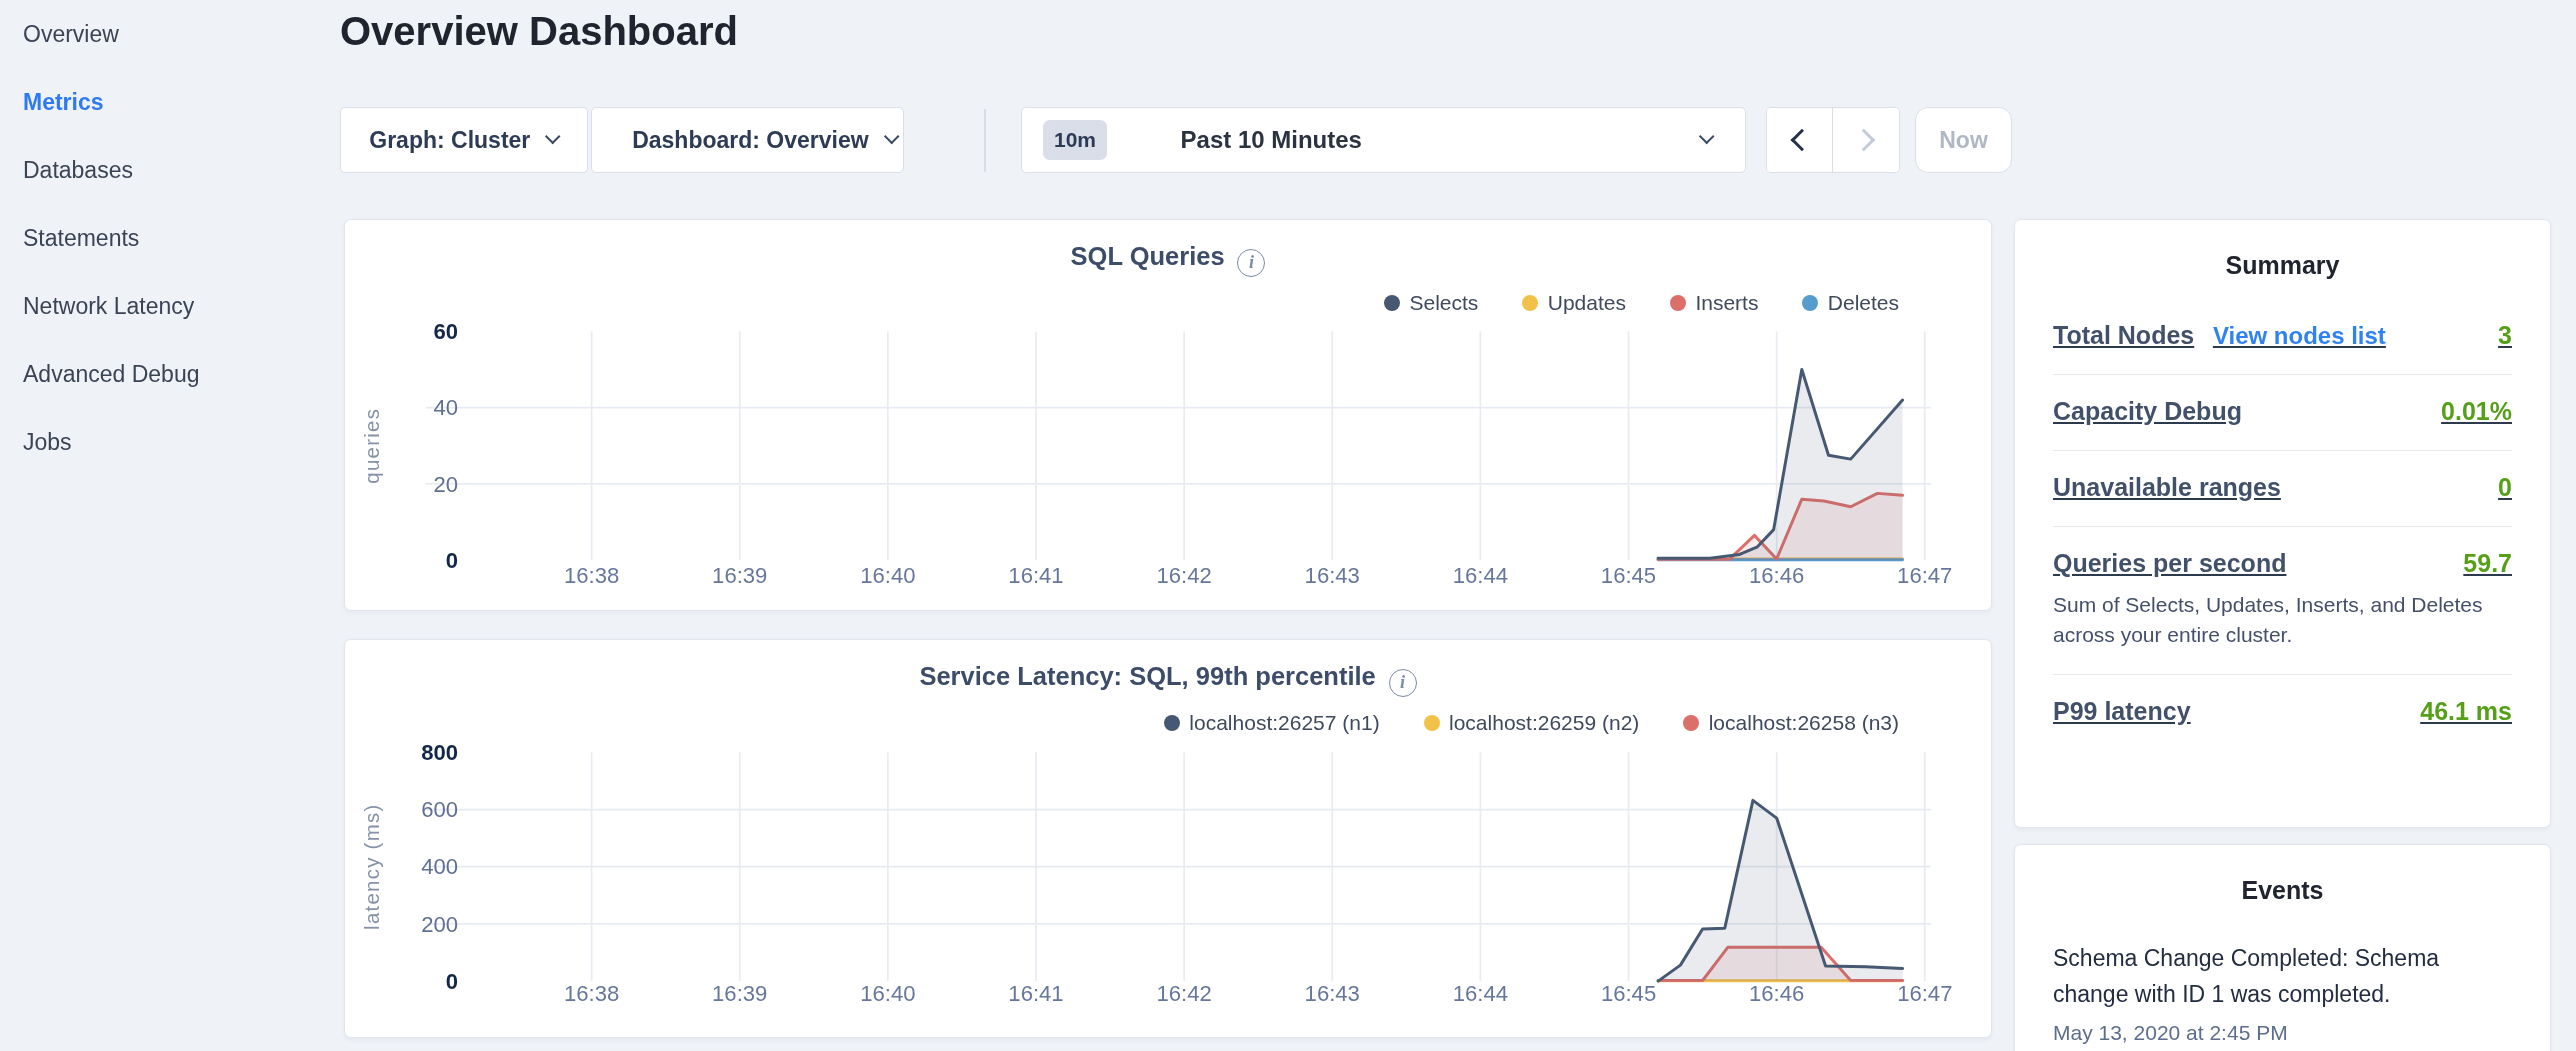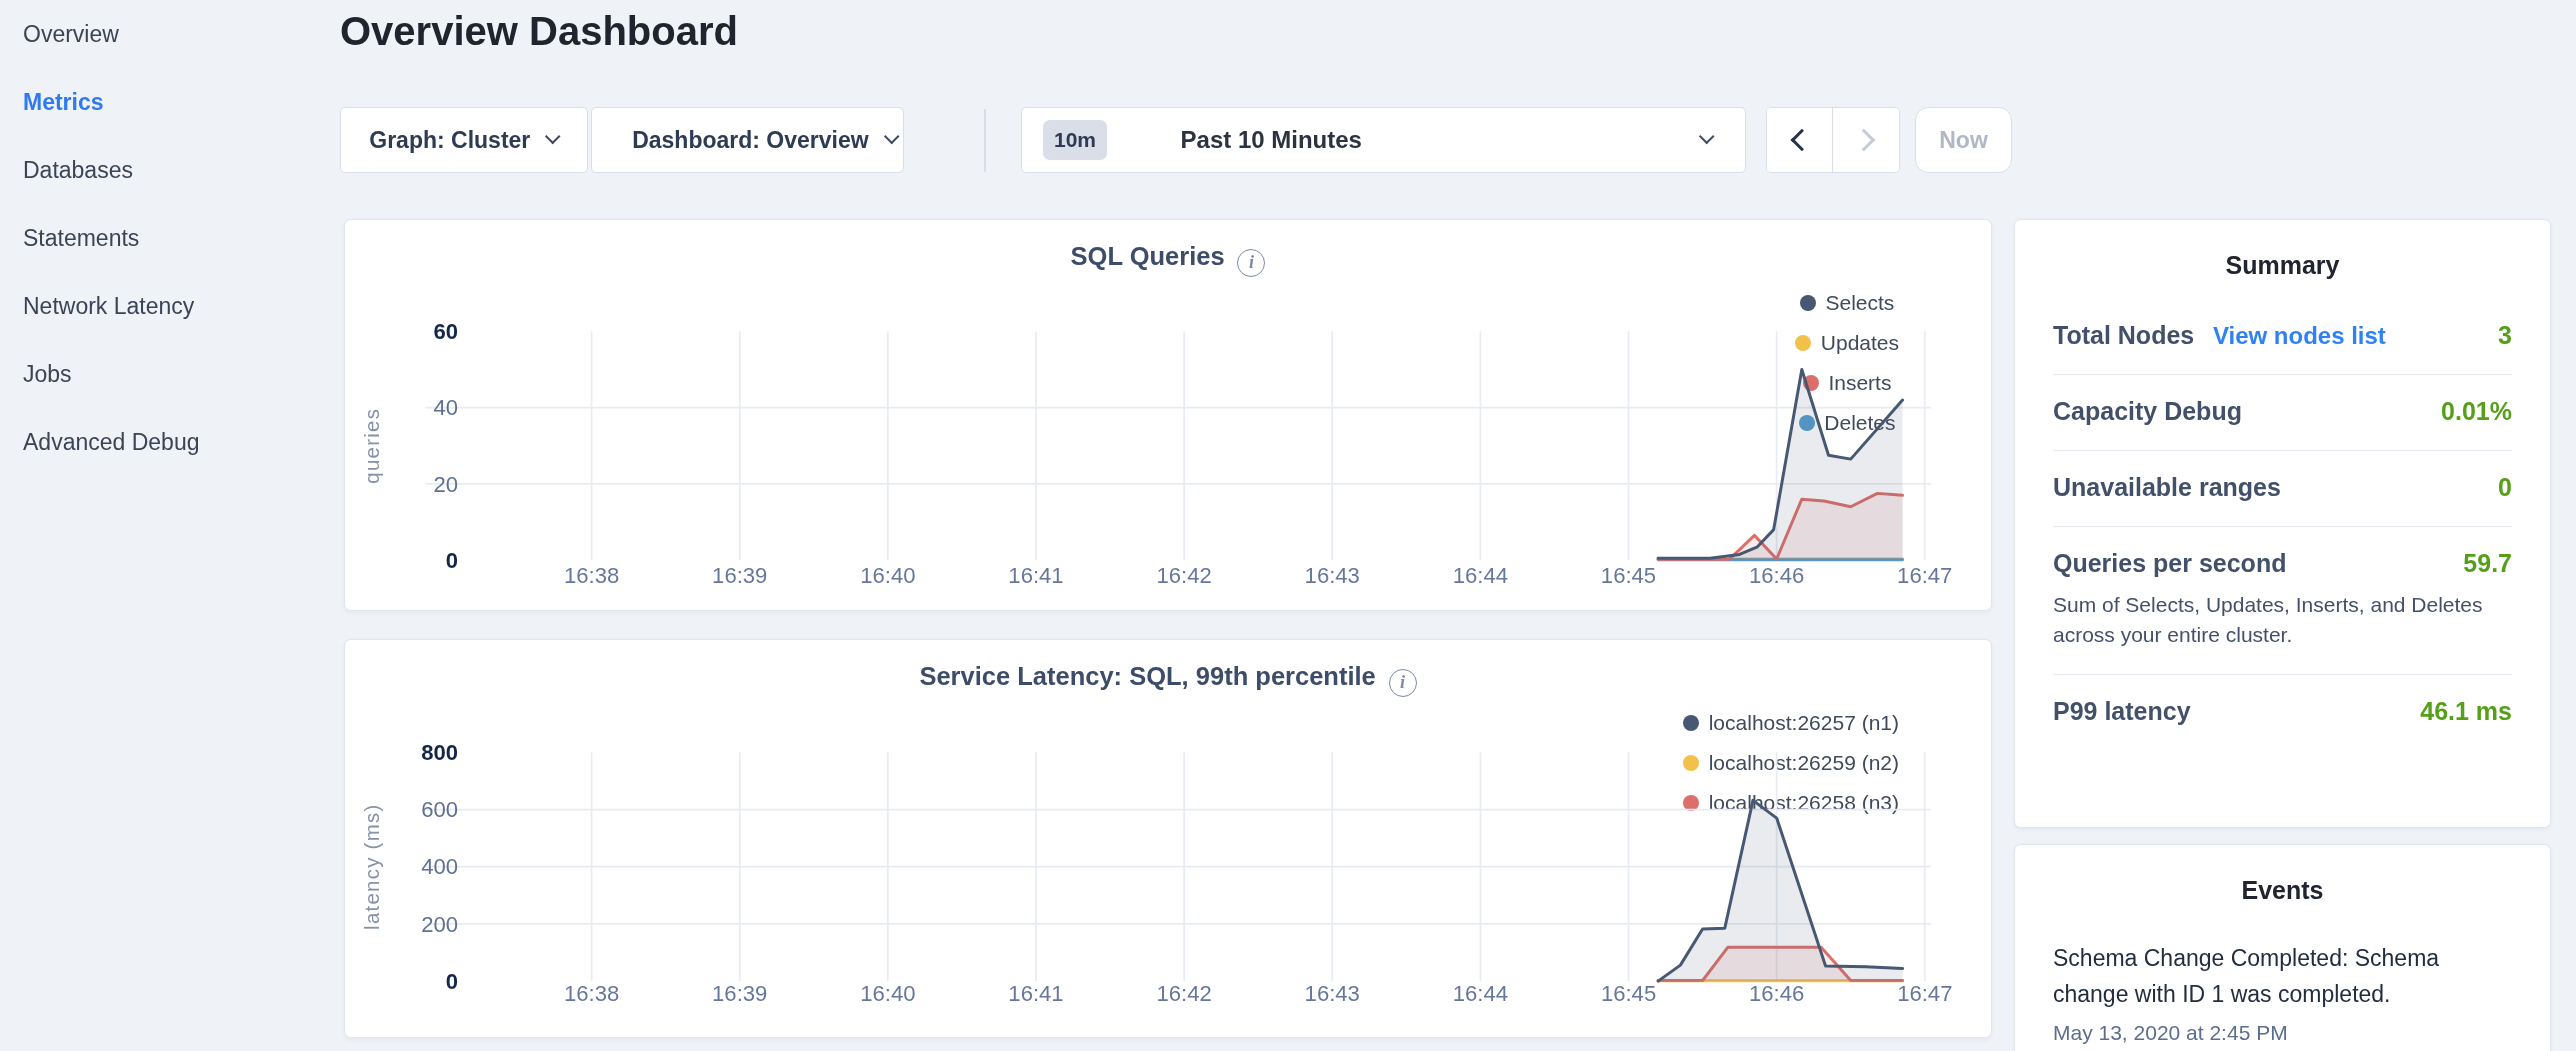--- a/index.html
+++ b/index.html
@@ -48,32 +48,32 @@
         box-shadow:0 1.7px 4.3px rgba(60,70,90,.05);box-sizing:border-box;}
   .chart-card{left:344px;width:1648px;}
   #chart-0{top:219px;height:392px;}
   #chart-1{top:639px;height:399px;}
   .chart-title{position:absolute;left:0;right:0;top:22px;text-align:center;font-size:25.5px;
                font-weight:700;color:#3d4c68;}
   .info{display:inline-flex;align-items:center;justify-content:center;width:26px;height:26px;
         border:1.7px solid #7c8aa6;border-radius:50%;color:#7c8aa6;font-size:18px;
         font-family:"Liberation Serif", serif;font-style:italic;font-weight:700;
         margin-left:12.8px;vertical-align:-3.4px;cursor:pointer;}
-  .legend{position:absolute;top:71px;right:92px;display:flex;gap:16px;align-items:center;flex-direction:column;}
+  .legend{position:absolute;top:71px;right:92px;display:flex;gap:44px;align-items:center;}
   .legend-item{display:flex;align-items:center;font-size:21px;color:#3f4a5c;}
   .legend-dot{width:16px;height:16px;border-radius:50%;margin-right:9.4px;flex:none;}
   svg.plot{position:absolute;left:0;top:0;}
   svg text{font-family:"Liberation Sans", sans-serif;}
 
   
   .summary-card{left:2014px;top:219px;width:537px;height:609px;padding:0 38px;}
   .panel-title{margin:31px 0 18.7px 0;text-align:center;font-size:25px;font-weight:700;color:#20242e;}
   .sum-row{padding:22px 0 24px 0;border-top:0.9px solid #e6eaf0;}
   .sum-row:first-child{border-top:none;margin-top:12px;}
-  .sum-head{display:flex;align-items:baseline;}
+  .sum-head{display:flex;align-items:baseline;text-decoration:underline;}
   .sum-label{font-size:25px;font-weight:700;color:#42506a;}
   .sum-link{font-size:24px;font-weight:700;color:#2f82f2;margin-left:18.7px;text-decoration:none;cursor:pointer;}
   .sum-value{margin-left:auto;font-size:25px;font-weight:700;color:#55a018;}
   .sum-note{margin:12px 0 0 0;font-size:21px;line-height:1.44;color:#44506a;}
 
   
   .events-card{left:2014px;top:844px;width:537px;height:221px;padding:0 38px;}
   .event-item{margin-top:36px;}
   .event-text{margin:0;font-size:23px;line-height:1.55;color:#232d40;max-width:418px;}
   .event-time{margin:8.5px 0 0 0;font-size:21px;color:#5d6d8d;}
@@ -83,22 +83,22 @@
 
 <div class="page">
 
   <nav class="sidebar">
     <ul id="sidebar-list">
         <li class="side-item">Overview</li>
         <li class="side-item active">Metrics</li>
         <li class="side-item">Databases</li>
         <li class="side-item">Statements</li>
         <li class="side-item">Network Latency</li>
+        <li class="side-item">Advanced Debug</li>
         <li class="side-item">Jobs</li>
-        <li class="side-item">Advanced Debug</li>
       </ul>
   </nav>
 
   <h1 class="page-title">Overview Dashboard</h1>
 
   <button class="ctrl dropdown1" style="font-family:inherit;">
     <span class="dd-label">Graph: Cluster</span>
     <span class="chev"></span>
   </button>
 

